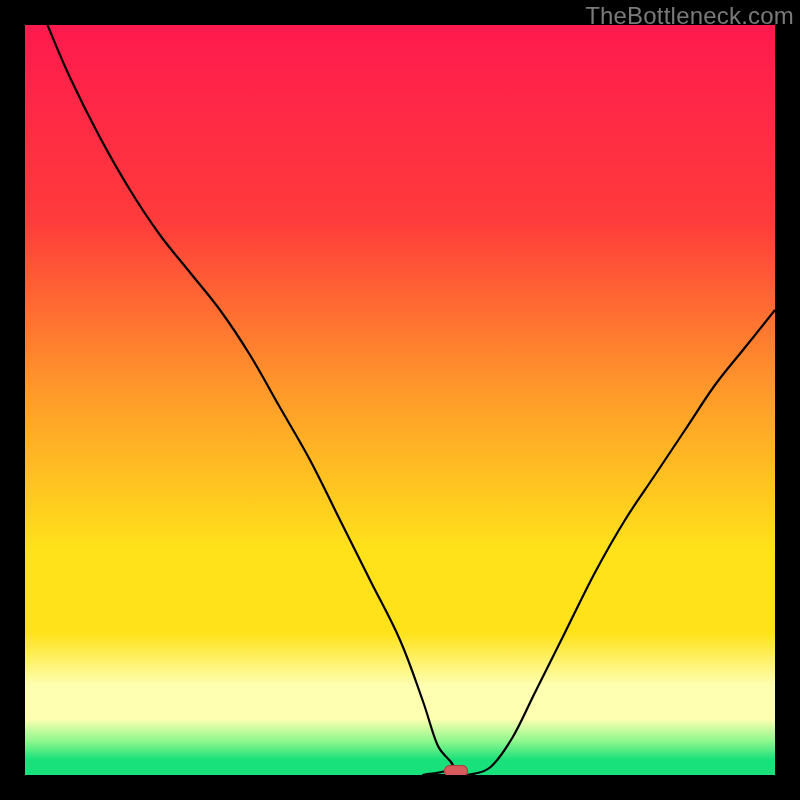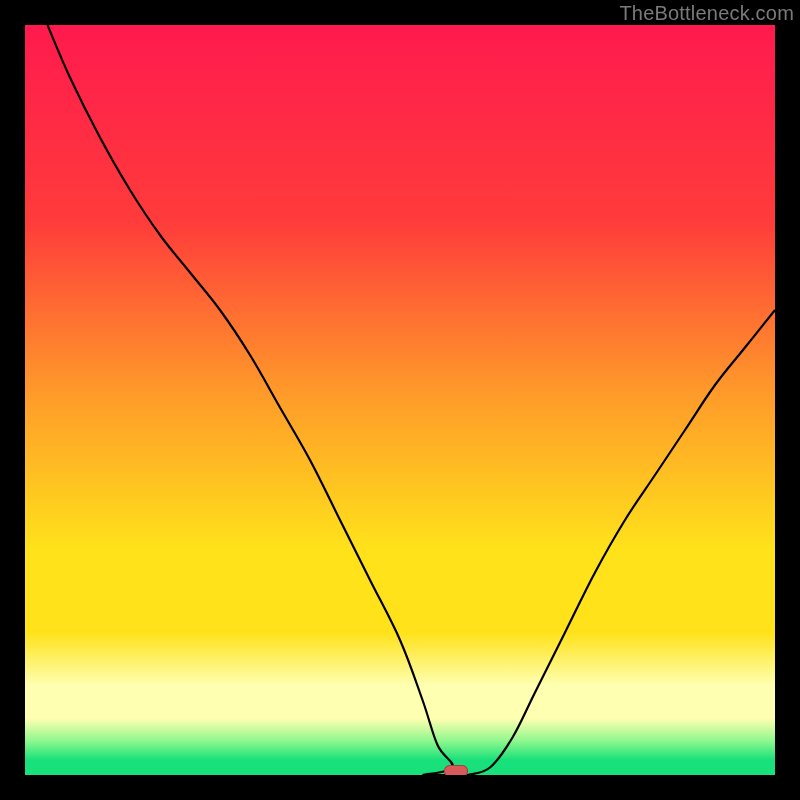--- a/index.html
+++ b/index.html
@@ -39,21 +39,21 @@
     left: 0;
     top: 0;
     width: 100%;
     height: 100%;
   }
   .watermark {
     position: absolute;
     top: 2px;
     right: 6px;
     color: #7a7a7a;
-    font-size: 20px;
+    font-size: 24px;
     font-weight: 400;
     letter-spacing: 0.2px;
   }
   .marker {
     position: absolute;
     width: 24px;
     height: 12px;
     border-radius: 6px;
     transform: translate(-50%, -50%);
   }

